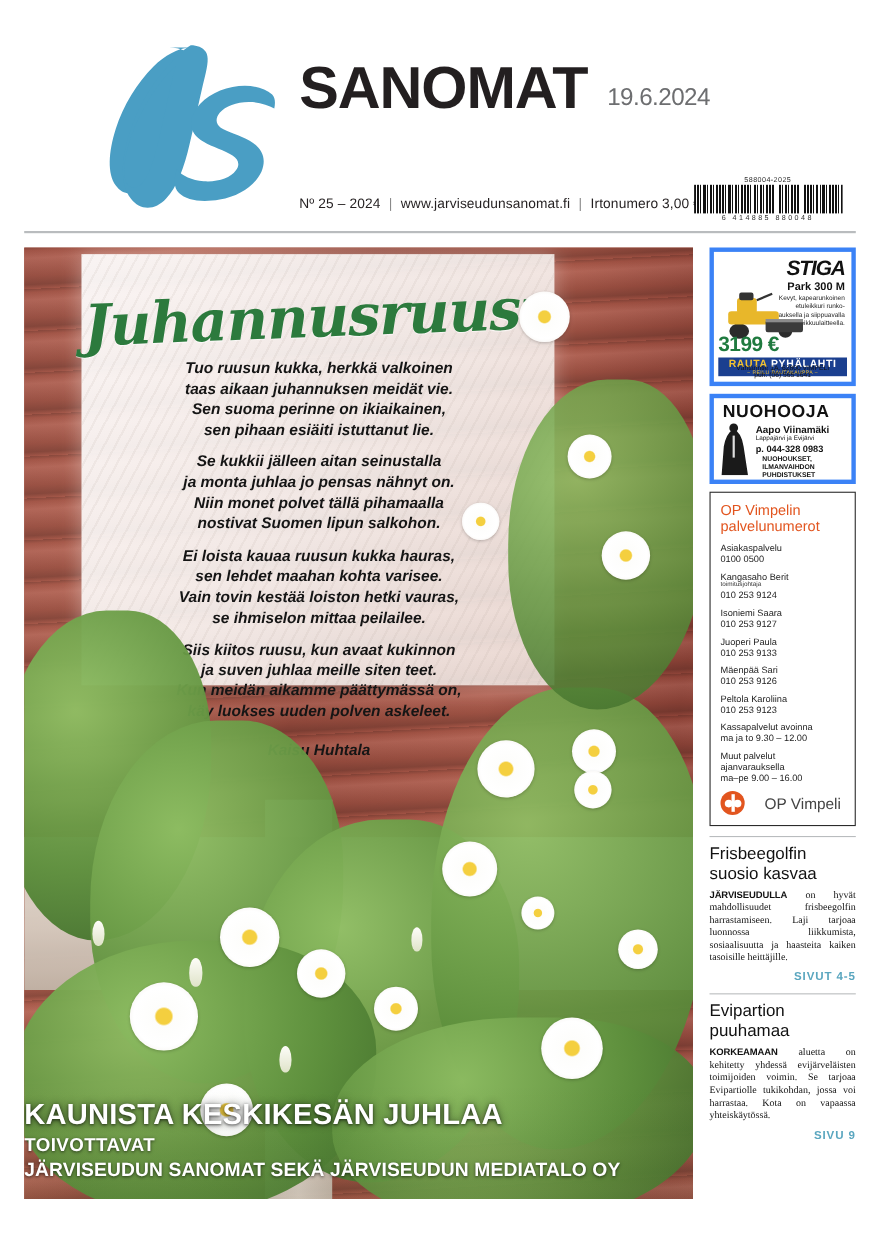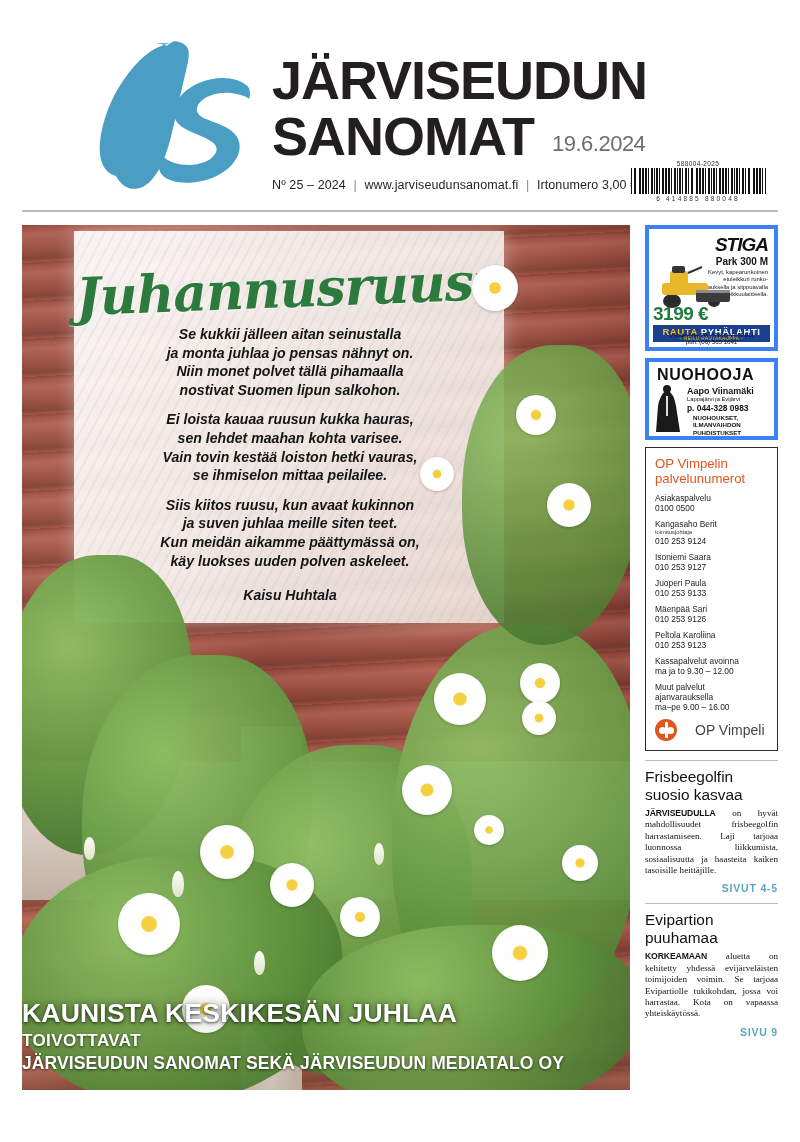--- a/index.html
+++ b/index.html
@@ -171,21 +171,20 @@
     <svg viewBox="0 0 190 170">
       <g fill="#4a9ec4">
         <path d="M96 4c-10 1-22 7-33 18C48 37 35 58 28 80c-7 22-8 42 0 53 7 10 18 9 26 1 9-9 16-27 21-48 5-22 9-45 12-60 1-7 3-14 5-19-4-2-9-3-14-3h18z"></path>
         <path d="M98 2c6 0 11 2 14 6 3 5 2 12-1 24-4 16-9 41-14 62-5 22-12 41-22 51-10 11-24 12-33 0-10-13-9-35-2-58C47 62 61 38 77 21 84 13 91 6 98 2zm-6 14C81 22 69 36 58 54c-12 20-21 44-22 62-1 12 3 19 9 19 7 0 14-11 19-29 6-21 11-47 16-69 2-9 4-16 6-21-1 0-2 0-3 0z"></path>
         <path d="M174 48c-8-7-22-10-37-7-16 3-30 12-36 24-6 11-2 21 9 27 8 5 20 8 27 13 6 4 7 9 3 14-5 7-17 11-30 10-11-1-20-5-25-11-3 9-3 17 2 22 7 7 22 9 38 6 18-3 33-13 39-26 5-12 1-22-11-29-9-5-21-8-27-12-5-4-5-9-1-14 6-7 18-11 31-10 8 1 15 3 20 6 1-5 1-10-2-13z"></path>
       </g>
     </svg>
   </div>
 
   <div class="title-block">
-    <div class="paper-title">JÄRVISEUDUN</div>
     <div class="title-row2">
       <div class="paper-title">SANOMAT</div>
       <div class="issue-date">19.6.2024</div>
     </div>
   </div>
 
   <div class="strapline">
     <span>Nº 25 – 2024</span>
     <span class="sep">|</span>
     <span>www.jarviseudunsanomat.fi</span>
@@ -207,20 +206,21 @@
   <div class="board"></div>
   <div class="foundation"></div>
 
   <div class="poem-panel">
     <div class="panel-grain"></div>
   </div>
 
   <div class="script-title">Juhannusruusu</div>
 
   <div class="poem">
+    <div class="stanza">Tuo ruusun kukka, herkkä valkoinen<br>taas aikaan juhannuksen meidät vie.<br>Sen suoma perinne on ikiaikainen,<br>sen pihaan esiäiti istuttanut lie.</div>
     <div class="stanza">Se kukkii jälleen aitan seinustalla<br>ja monta juhlaa jo pensas nähnyt on.<br>Niin monet polvet tällä pihamaalla<br>nostivat Suomen lipun salkohon.</div>
     <div class="stanza">Ei loista kauaa ruusun kukka hauras,<br>sen lehdet maahan kohta varisee.<br>Vain tovin kestää loiston hetki vauras,<br>se ihmiselon mittaa peilailee.</div>
     <div class="stanza">Siis kiitos ruusu, kun avaat kukinnon<br>ja suven juhlaa meille siten teet.<br>Kun meidän aikamme päättymässä on,<br>käy luokses uuden polven askeleet.</div>
     <div class="author">Kaisu Huhtala</div>
   </div>
 
   <div class="foliage">
     <div class="leafclump" style="left:-20px;top:330px;width:190px;height:300px;"></div>
     <div class="leafclump" style="left:60px;top:430px;width:230px;height:330px;opacity:.95;"></div>
     <div class="leafclump" style="left:200px;top:520px;width:250px;height:330px;"></div>

